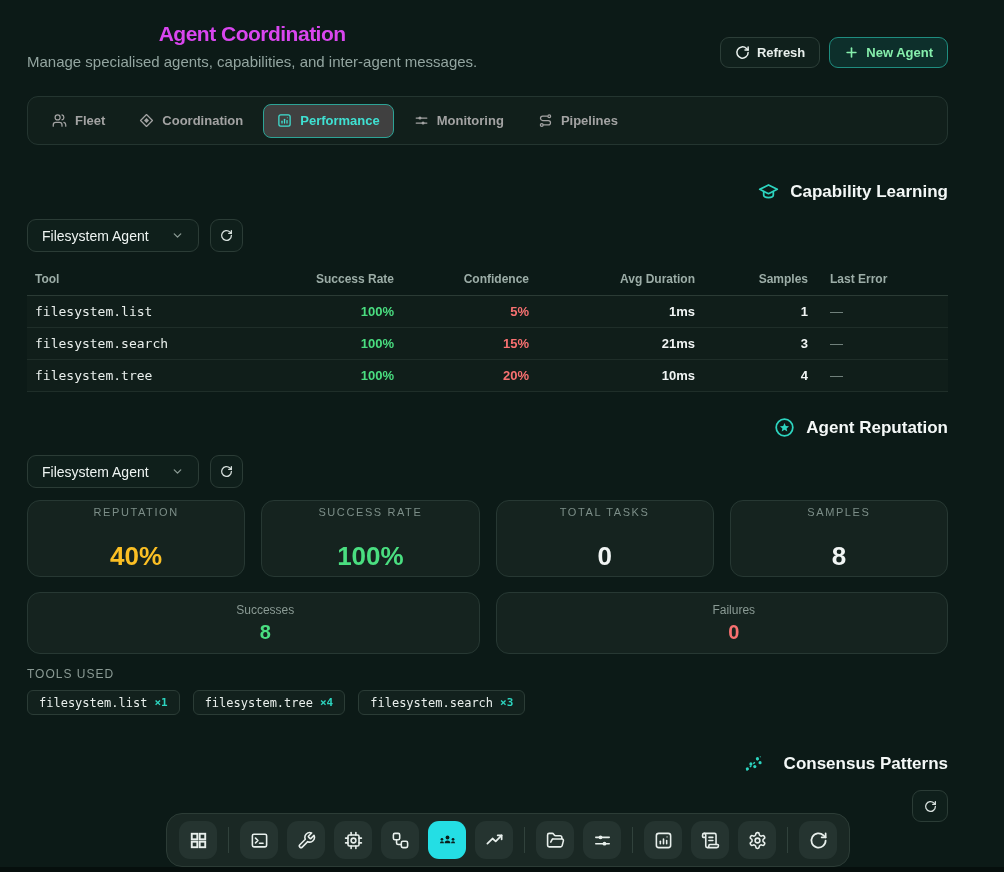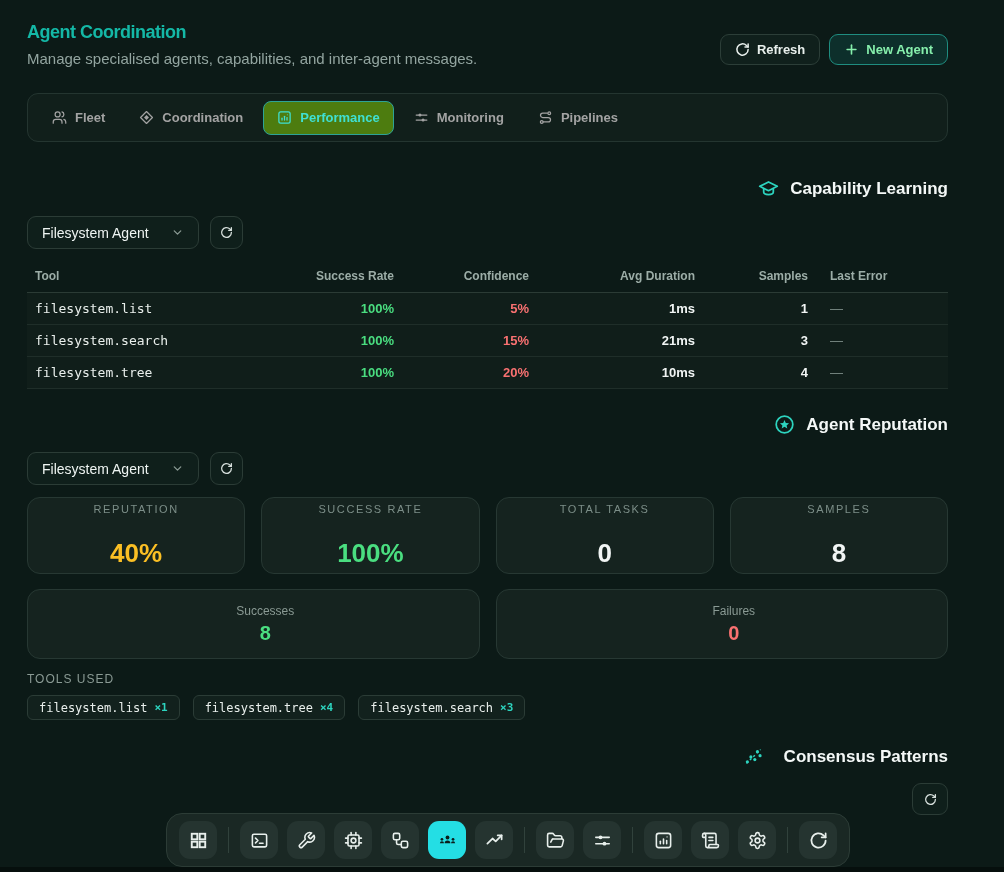--- a/index.html
+++ b/index.html
@@ -8,21 +8,21 @@
     background:#0c1a17;
     color:#eef4f2;
     font-family:"Liberation Sans", sans-serif;
     overflow:hidden;
     position:relative;
   }
   .container { width:921px; margin-left:27px; }
 
   
   .topbar { display:flex; justify-content:space-between; align-items:flex-end; padding-top:22px; }
-  .page-title { font-size:18px; font-weight:800; letter-spacing:-0.5px; color:#14b8a6; }
+  .page-title { font-size:21px; font-weight:800; letter-spacing:-0.5px; color:#d946ef;text-align:center; }
   .page-subtitle { margin-top:7px; font-size:15px; color:#93a5a0; }
   .topbar-actions { display:flex; gap:9px; padding-bottom:2px; }
   .btn {
     display:inline-flex; align-items:center; gap:7px;
     height:31px; padding:0 14px; border-radius:9px;
     background:#10201c; border:1px solid #2c3e38;
     color:#e8efec; font-size:13px; font-weight:700; cursor:pointer;
     font-family:"Liberation Sans", sans-serif;
   }
   .btn-accent { background:#0d2f2b; border-color:#1f8d80; color:#86efac; }
@@ -36,28 +36,28 @@
     background:#111f1b; border:1px solid #243530;
     display:flex; align-items:center; gap:6px; padding:0 10px;
   }
   .tab {
     display:inline-flex; align-items:center; gap:8px;
     height:34px; padding:0 13px; border-radius:8px;
     background:transparent; border:1px solid transparent;
     color:#a3a3a3; font-size:13px; font-weight:700; cursor:pointer;
     font-family:"Liberation Sans", sans-serif;
   }
-  .tab.active { background:#4d7c0f; border-color:#2da396; color:#3fe0d2; }
+  .tab.active { background:#404040; border-color:#2da396; color:#3fe0d2; }
 
   
   .section-h { display:flex; align-items:center; gap:11px; font-size:17px; font-weight:800; color:#f4f8f7;justify-content:flex-end; }
   .section-h .ic-head { width:21px; height:21px; color:#2dd4bf; }
   .mt-cap { margin-top:36px; }
   .mt-rep { margin-top:25px; }
-  .mt-con { margin-top:26px;gap:20px; }
+  .mt-con { margin-top:38px;gap:20px; }
 
   .controls { display:flex; gap:11px; margin-top:17px; }
   .select {
     display:inline-flex; align-items:center; gap:22px;
     height:33px; padding:0 14px; border-radius:9px;
     background:#0f1f1b; border:1px solid #2b3c36;
     color:#eef4f2; font-size:14px; font-weight:400; cursor:pointer;
     font-family:"Liberation Sans", sans-serif;
   }
   .select .chev { color:#8a9a94; }
@@ -91,21 +91,21 @@
   
   .stats4 { display:grid; grid-template-columns:repeat(4,1fr); gap:16px; margin-top:12px; }
   .card {
     background:#15231f; border:1px solid #273833; border-radius:13px;
     display:flex; flex-direction:column; align-items:center; justify-content:center;
   }
   .stats4 .card { height:77px; }
   .card .lbl { font-size:11px; font-weight:400; letter-spacing:1.6px; color:#7c8e88; }
   .card .big { margin-top:23px; font-size:26px; font-weight:800; }
   .stats2 { display:grid; grid-template-columns:repeat(2,1fr); gap:16px; margin-top:15px; }
-  .stats2 .card { height:70px;padding-left:24px; }
+  .stats2 .card { height:62px;padding-left:24px; }
   .stats2 .lbl2 { font-size:12px; color:#8a9a94; letter-spacing:0; }
   .stats2 .mid { margin-top:4px; font-size:20px; font-weight:800; }
 
   
   .tools-label { margin-top:13px; font-size:12px; letter-spacing:1px; color:#8a9a94; }
   .chips { display:flex; gap:13px; margin-top:9px; }
   .chip {
     display:inline-flex; align-items:center; gap:7px;
     height:25px; padding:0 11px; border-radius:6px;
     background:#12211d; border:1px solid #2b3c36;

